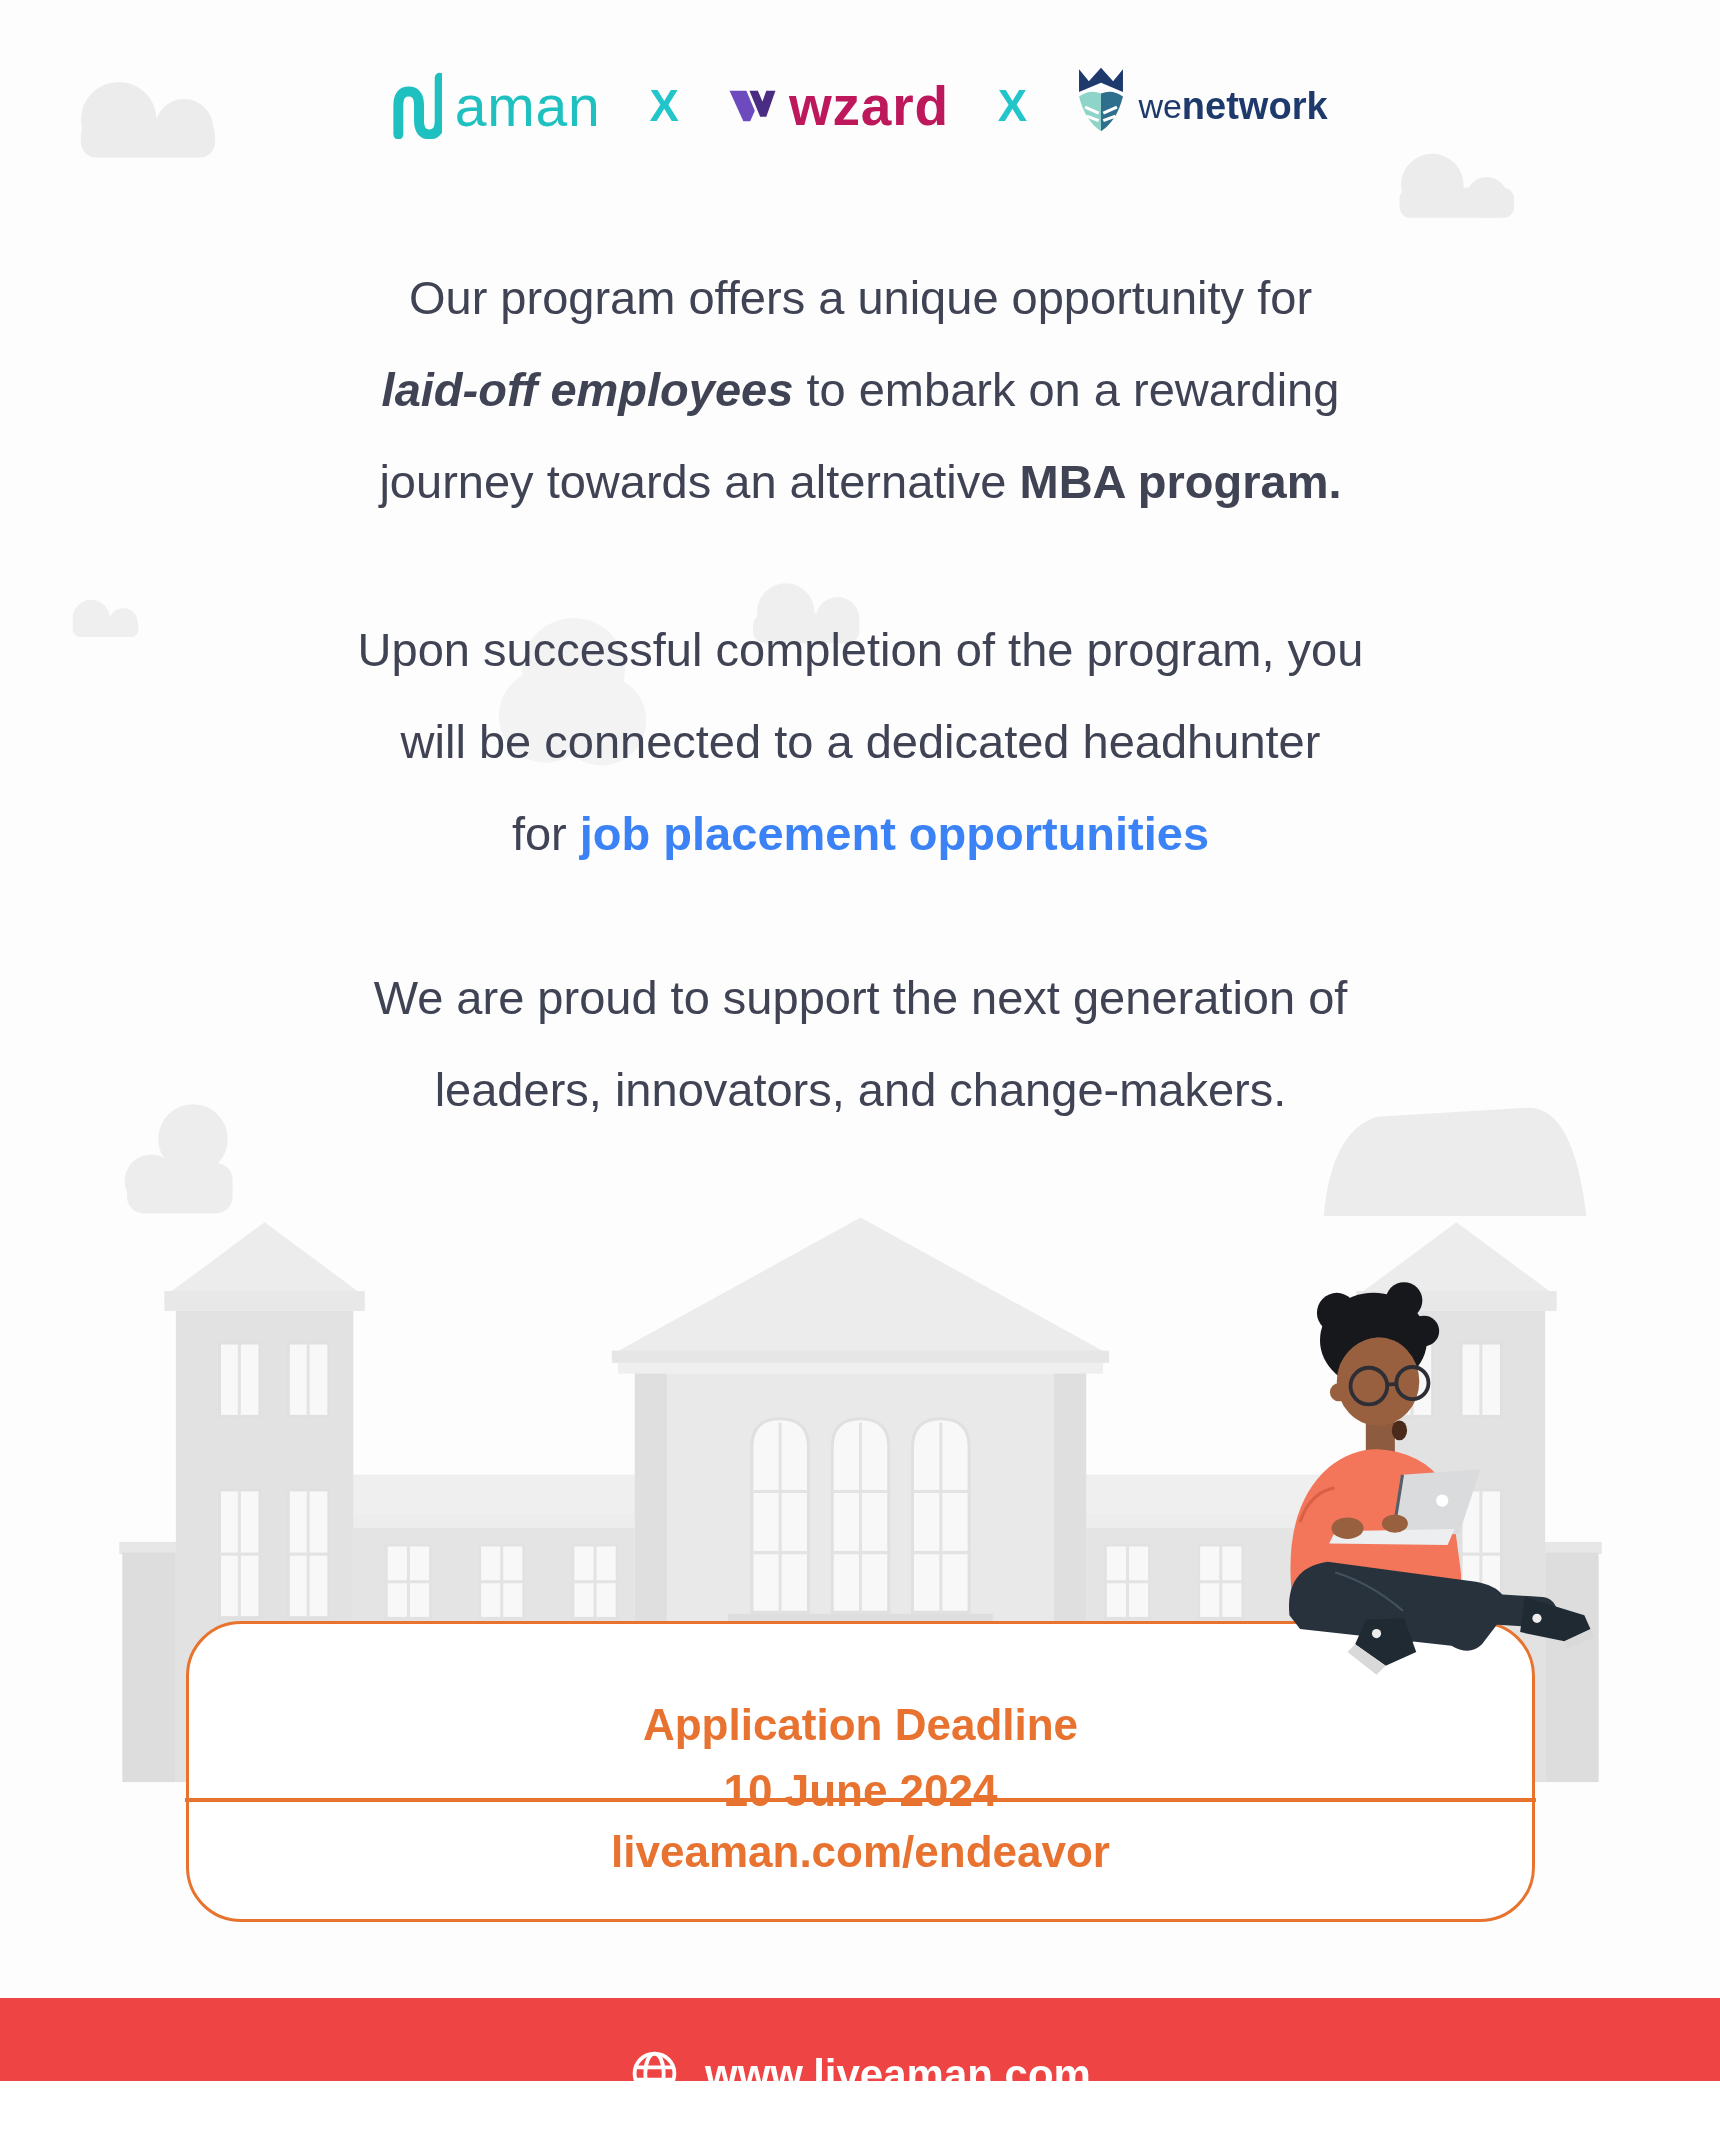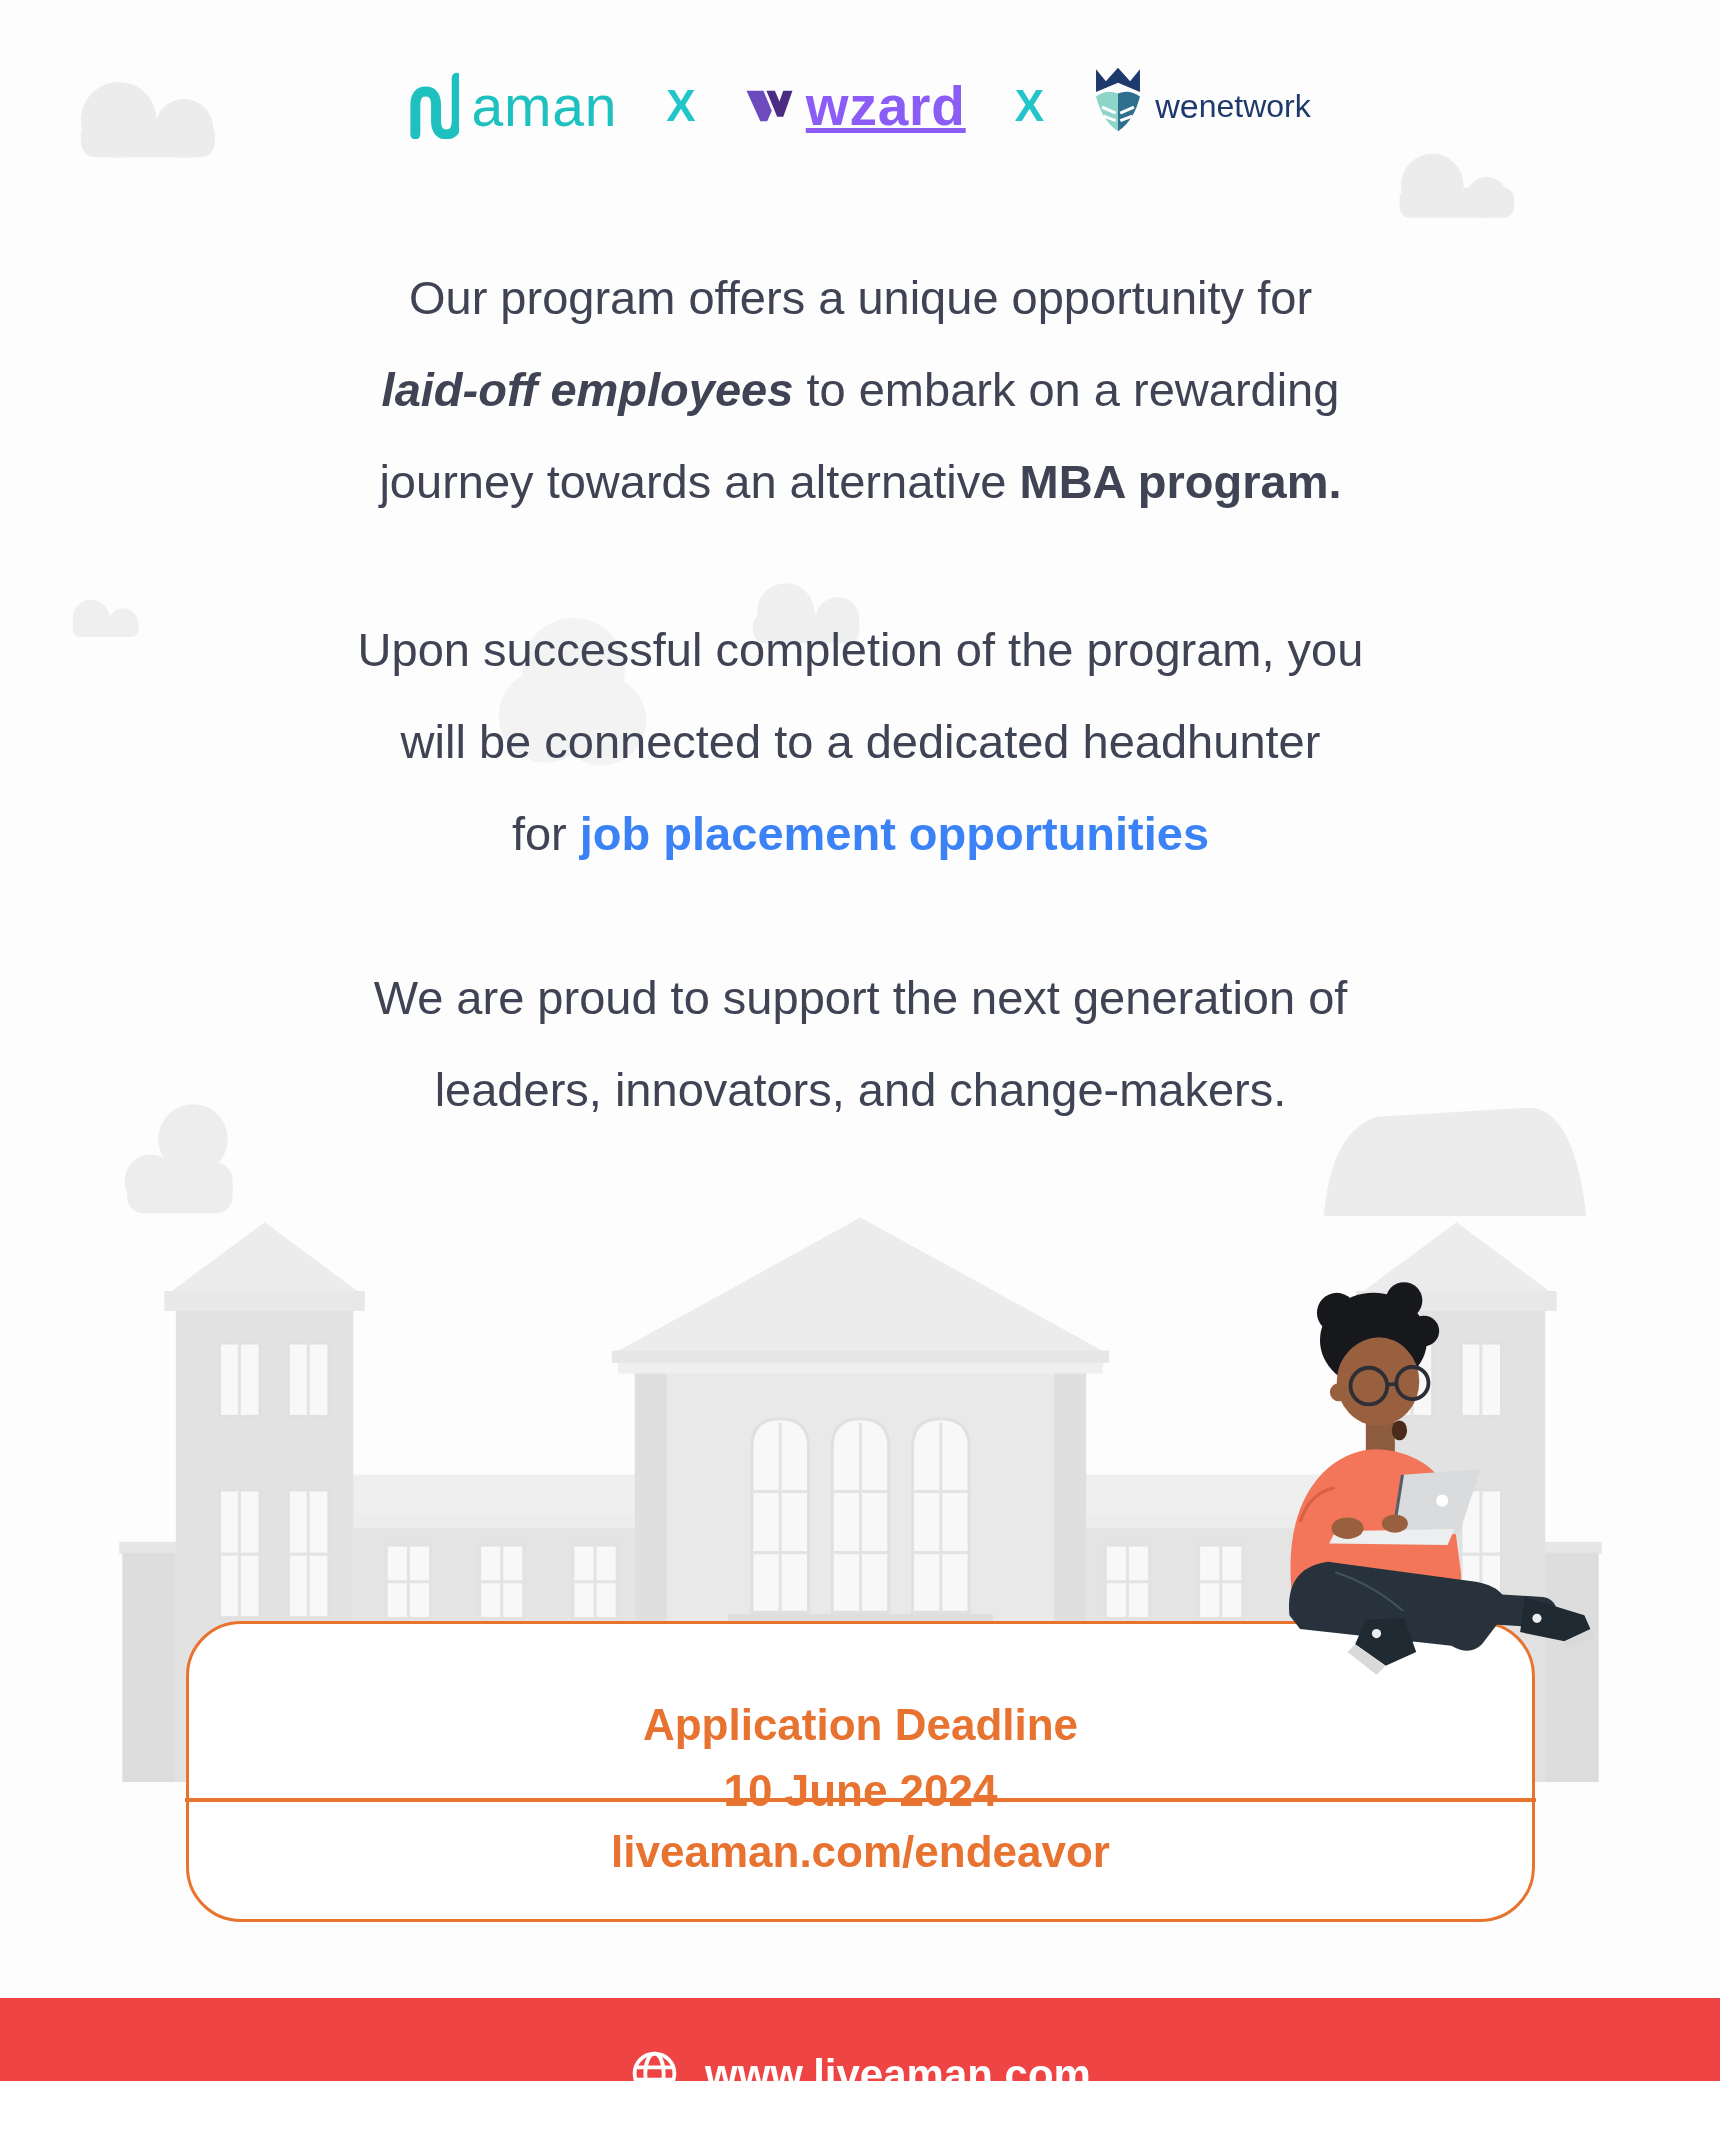--- a/index.html
+++ b/index.html
@@ -8,24 +8,24 @@
     background:#FDFDFD;font-family:"Liberation Sans",sans-serif;
   }
   
   .logo-row{
     position:absolute;top:64px;left:0;width:100%;
     display:flex;justify-content:center;align-items:center;gap:49px;z-index:3;
   }
   .logo{display:flex;align-items:center;gap:12.2px;}
   .aman-text{font-size:57px;font-weight:400;letter-spacing:0.8px;color:#1FC0C0;}
   .sep-x{font-size:44px;font-weight:700;color:#21C5CA;}
-  .wzard-text{font-size:55px;font-weight:700;letter-spacing:0.8px;color:#8b5cf6;text-decoration:underline;}
+  .wzard-text{font-size:55px;font-weight:700;letter-spacing:0.8px;color:#be185d;}
   .wenet{display:flex;flex-direction:row;line-height:36px;color:#1E3A6D;}
   .wenet .l1{font-size:34px;font-weight:400;}
-  .wenet .l2{font-size:32px;font-weight:400;}
+  .wenet .l2{font-size:38px;font-weight:700;}
   
   .para{
     position:absolute;left:0;width:100%;text-align:center;z-index:2;
     font-size:47px;line-height:92px;color:#3F4354;font-weight:400;
   }
   .bi{font-weight:700;font-style:italic;}
   .b{font-weight:700;}
   .salmon{font-weight:700;color:#3b82f6;}
   
   .cloud{position:absolute;z-index:1;}

